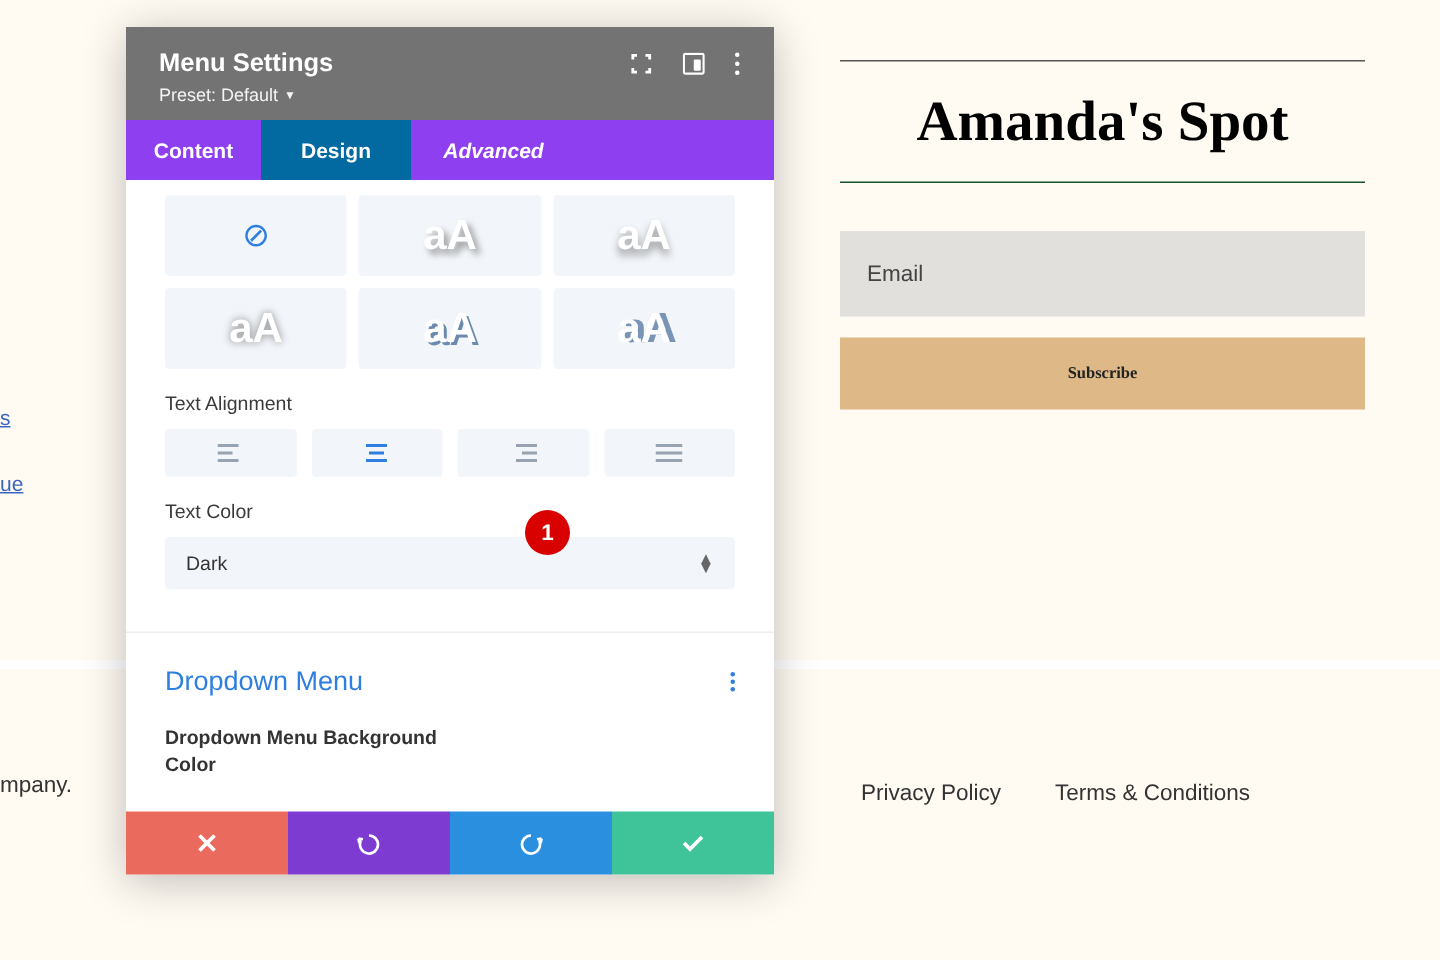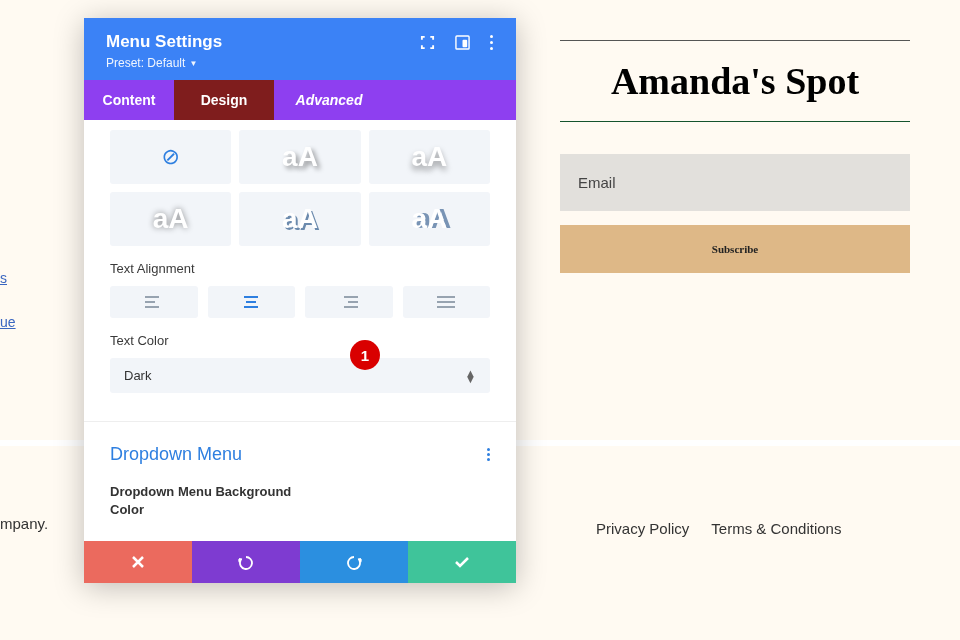--- a/index.html
+++ b/index.html
@@ -9,37 +9,37 @@
 .bg-page { position: absolute; inset: 0; }
 .bg-top { position: absolute; top: 0; left: 0; right: 0; height: 440px; background: #fffaf2; }
 .bg-s-spot { position: absolute; left: 560px; top: 40px; width: 350px; }
 .bg-s-title { font-family: "Times New Roman", serif; font-weight: 700; font-size: 38px; padding: 18px 0; border-top: 1px solid #555; border-bottom: 1px solid #14532d; text-align: center; }
 .bg-email { margin-top: 32px; background: #e2e0dc; padding: 20px 18px; color: #444; font-size: 15px; }
 .bg-sub { margin-top: 14px; background: #deb887; padding: 18px; text-align: center; font-family: "Times New Roman", serif; font-weight: 700; font-size: 11px; color: #222; }
 .bg-links { position: absolute; left: 0; top: 270px; font-size: 14px; color: #3a66c0; }
 .bg-links a { display: block; text-decoration: underline; margin-bottom: 28px; }
 .bg-footer { position: absolute; top: 446px; left: 0; right: 0; height: 200px; background: #fffaf2; }
 .bg-company { position: absolute; left: 0; top: 515px; font-size: 15px; color: #333; }
-.bg-fl { position: absolute; left: 596px; top: 520px; display: flex; gap: 22px; font-size: 15px; color: #333; text-align: center; }
+.bg-fl { position: absolute; left: 574px; top: 520px; display: flex; gap: 36px; font-size: 15px; color: #333; text-align: center; }
 
 
 .panel { position: absolute; left: 84px; top: 18px; width: 432px; background: #fff; box-shadow: 0 4px 30px rgba(0,0,0,0.25); border-radius: 6px 6px 0 0; }
-.panel-header { background: #3b82f6; color: #fff; padding: 14px 22px 10px; }
+.panel-header { background: #737373; color: #fff; padding: 14px 22px 10px; }
 .panel-title { font-size: 17px; font-weight: 600; display: flex; align-items: center; }
 .panel-preset { font-size: 12px; opacity: 0.92; margin-top: 4px; display: flex; align-items: center; gap: 4px; }
 .panel-icons { margin-left: auto; display: flex; gap: 20px; align-items: center; }
 .panel-icons svg { width: 15px; height: 15px; fill: #fff; }
 .dots { width: 4px; height: 15px; position: relative; }
 .dots::before, .dots::after, .dots span { content: ""; position: absolute; width: 3px; height: 3px; background: #fff; border-radius: 50%; left: 0; }
 .dots::before { top: 0; } .dots span { top: 6px; } .dots::after { top: 12px; }
 
 .tabs { background: #8e3ff0; display: flex; color: #fff; font-size: 14px; font-weight: 600; }
 .tab { padding: 12px 0; text-align: center; cursor: pointer; }
 .tab.content { width: 90px; }
-.tab.design { width: 100px; background: #7f1d1d; }
+.tab.design { width: 100px; background: #0369a1; }
 .tab.adv { width: 110px; font-style: italic; }
 
 .panel-body { padding: 0 26px 22px; max-height: 430px; overflow: hidden; }
 
 .style-grid { display: grid; grid-template-columns: repeat(3, 1fr); gap: 8px; margin-top: 10px; }
 .style-cell { background: #f2f5f9; height: 54px; display: flex; align-items: center; justify-content: center; border-radius: 3px; }
 .aA { font-family: Arial, sans-serif; font-weight: 800; font-size: 28px; color: #fff; }
 .aA.sh1 { text-shadow: 3px 3px 5px rgba(0,0,0,0.4); }
 .aA.sh2 { text-shadow: 0 4px 6px rgba(0,0,0,0.4); }
 .aA.sh3 { text-shadow: 0 0 6px rgba(0,0,0,0.45); }

